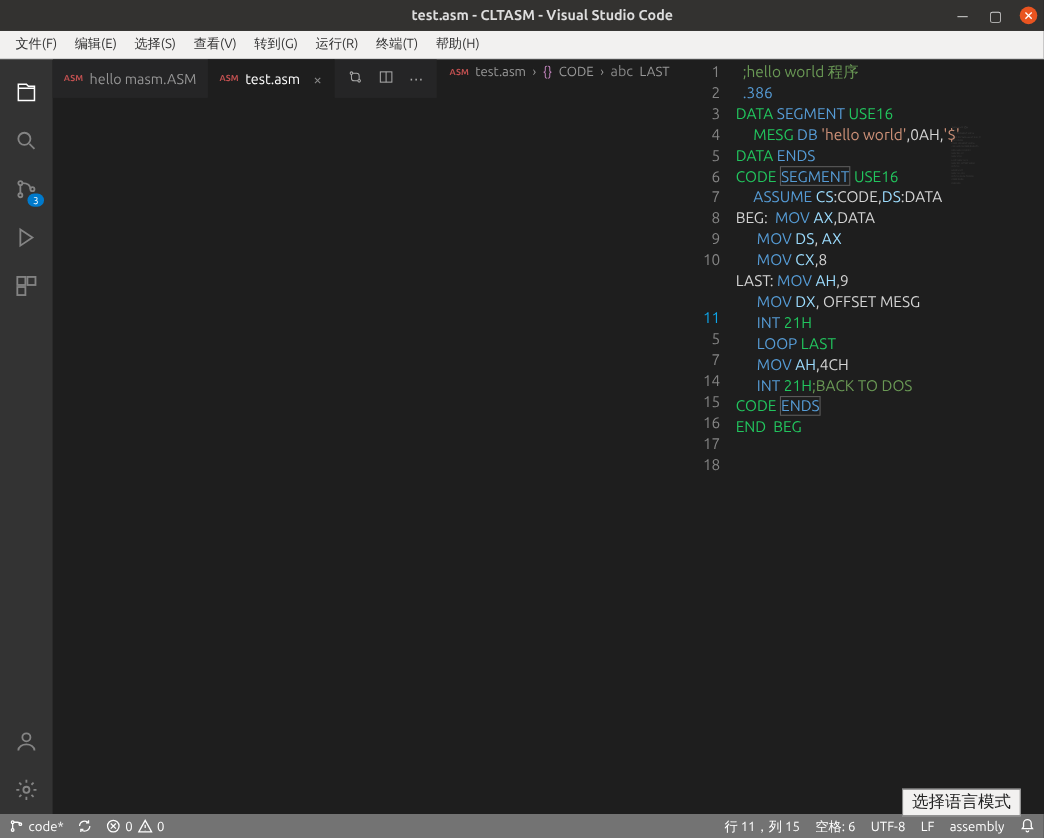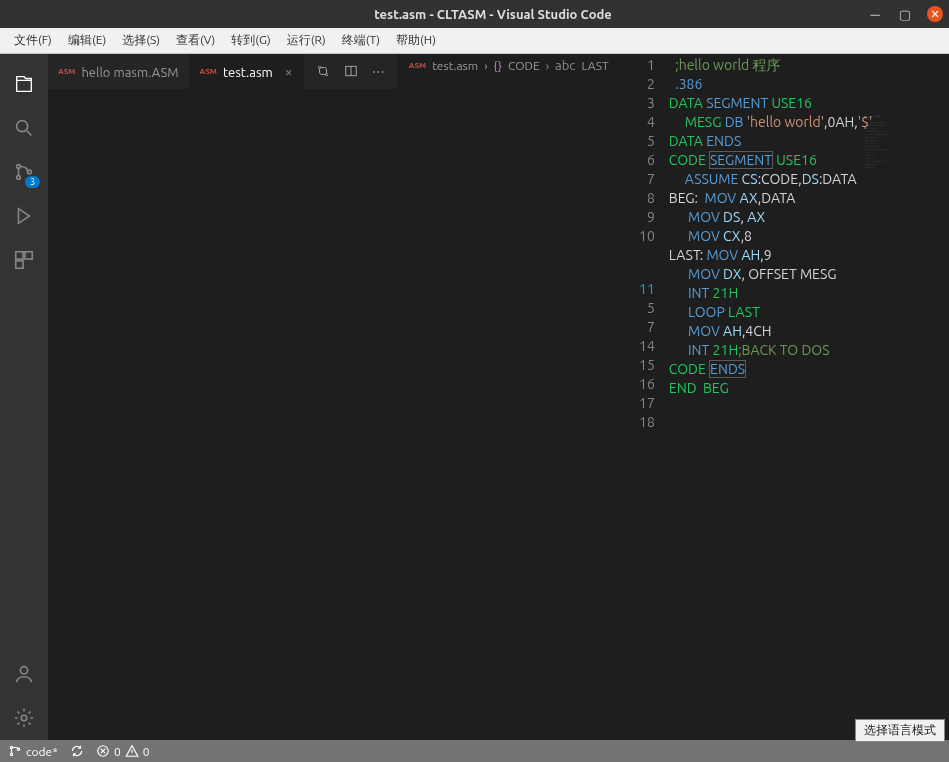--- a/index.html
+++ b/index.html
@@ -40,21 +40,21 @@
 .tok-reg    { color:#9cdcfe; }
 .tok-str    { color:#ce9178; }
 .tok-id     { color:#22c55e; }
 .tok-sym    { color:#d4d4d4; }
 .tok-lbl    { color:#d4d4d4; }
 .boxed { border:1px solid #5a5a5a; }
 .minimap { position:absolute; top:57px; right:0; width:88px; height:150px; opacity:0.35; font-size:2px; line-height:3px; color:#888; padding:4px; pointer-events:none; font-family:monospace; }
 .status-bar { height:22px; background:#737373; color:#fff; display:flex; align-items:center; font-size:12px; padding:0 8px; gap:12px; }
 .status-bar .sb-item { display:flex; align-items:center; gap:4px; cursor:pointer; }
 .status-bar .sb-right { margin-left:auto; display:flex; gap:14px; align-items:center; }
-.tooltip { position:absolute; bottom:20px; right:4px; background:#f2f1f0; color:#222; border:1px solid #888; padding:2px 8px; font-size:12px; }
+.tooltip { position:absolute; bottom:20px; right:21px; background:#f2f1f0; color:#222; border:1px solid #888; padding:2px 8px; font-size:15px; }
 svg { width:22px; height:22px; }
 .tabs svg, .status-bar svg { width:14px; height:14px; }
 </style>
 </head>
 <body>
 
 <div class="title-bar">
   <span class="title">test.asm - CLTASM - Visual Studio Code</span>
   <div class="win-ctrl">
     <span>─</span>
@@ -248,15 +248,27 @@
         <circle cx="12" cy="12" r="9"></circle>
         <path d="M8 8l8 8M16 8l-8 8"></path>
       </svg>
     <span>0</span>
     <svg viewBox="0 0 24 24" fill="none" stroke="currentColor" stroke-width="2">
         <path d="M12 3l10 18H2z"></path>
         <path d="M12 10v5M12 18v.5"></path>
       </svg>
     <span>0</span>
   </span>
+  <div class="sb-right">
+    <span class="sb-item">行 11，列 15</span>
+    <span class="sb-item">空格: 6</span>
+    <span class="sb-item">UTF-8</span>
+    <span class="sb-item">LF</span>
+    <span class="sb-item">assembly</span>
+    <span class="sb-item">
+      <svg viewBox="0 0 24 24" fill="none" stroke="currentColor" stroke-width="2">
+          <path d="M6 8a6 6 0 0112 0v5l2 3H4l2-3zM10 19a2 2 0 004 0"></path>
+        </svg>
+    </span>
+  </div>
 </div>
 
 <div class="tooltip">选择语言模式</div>
 
 </body></html>

